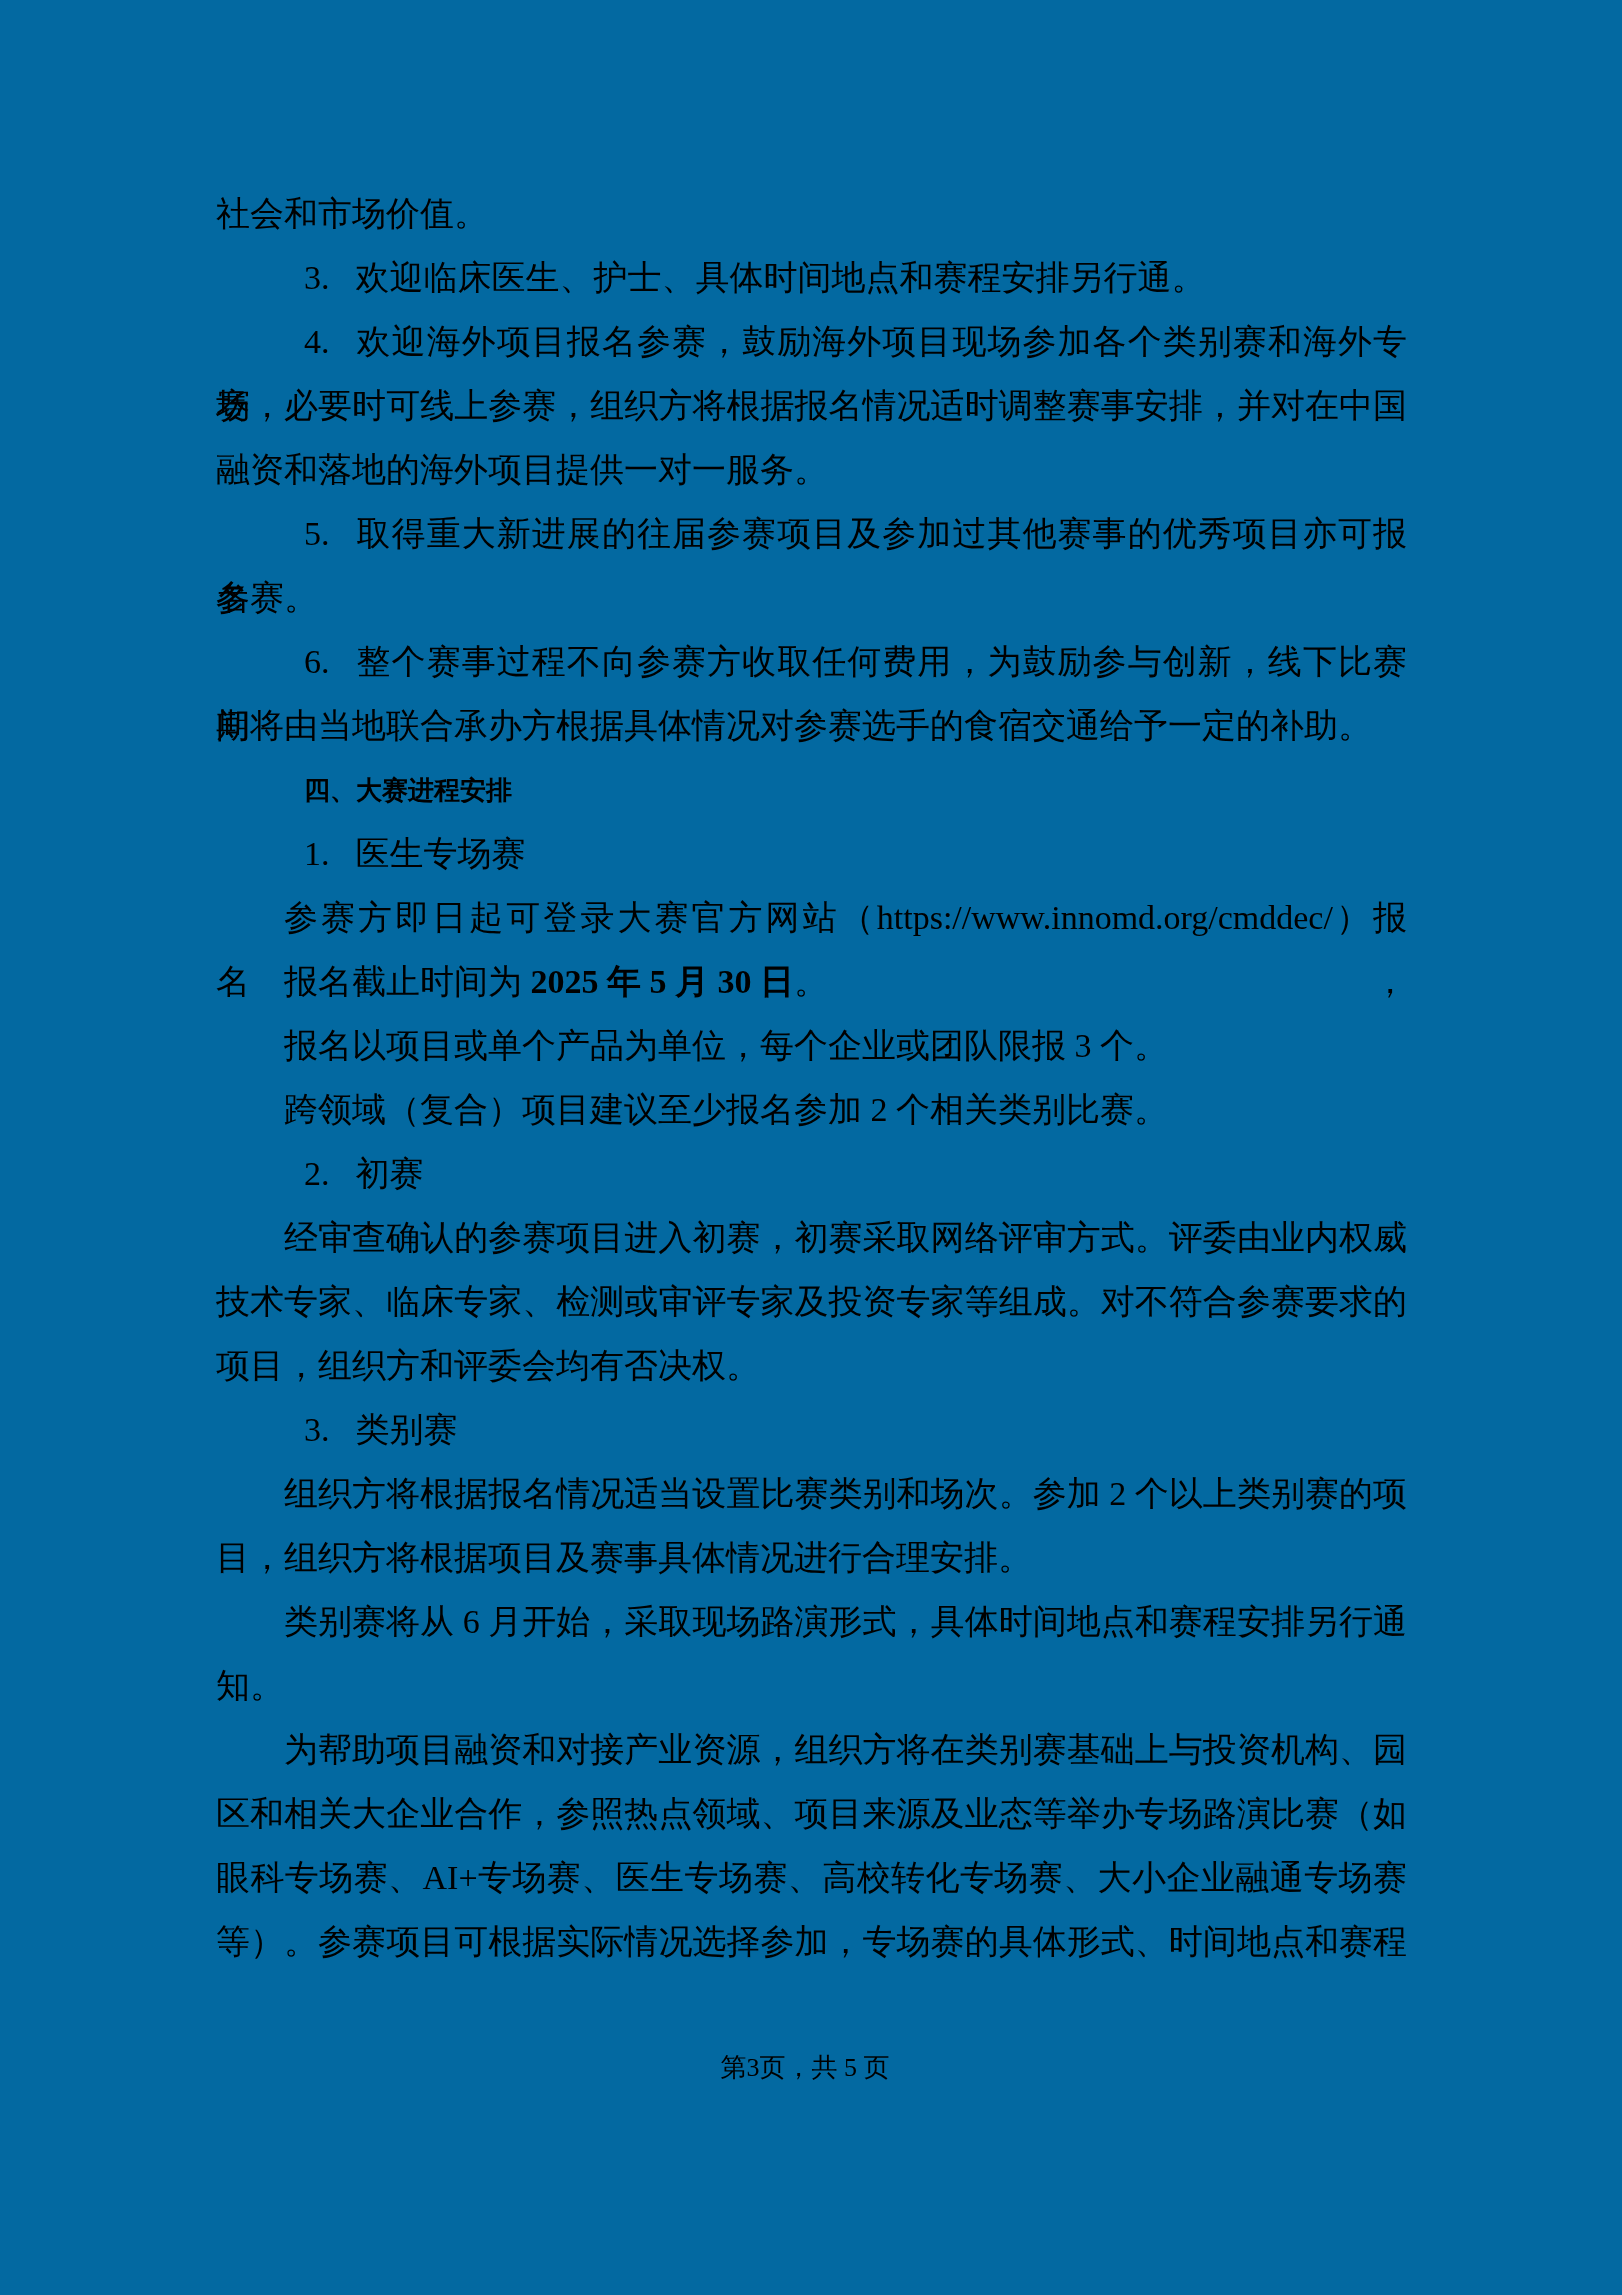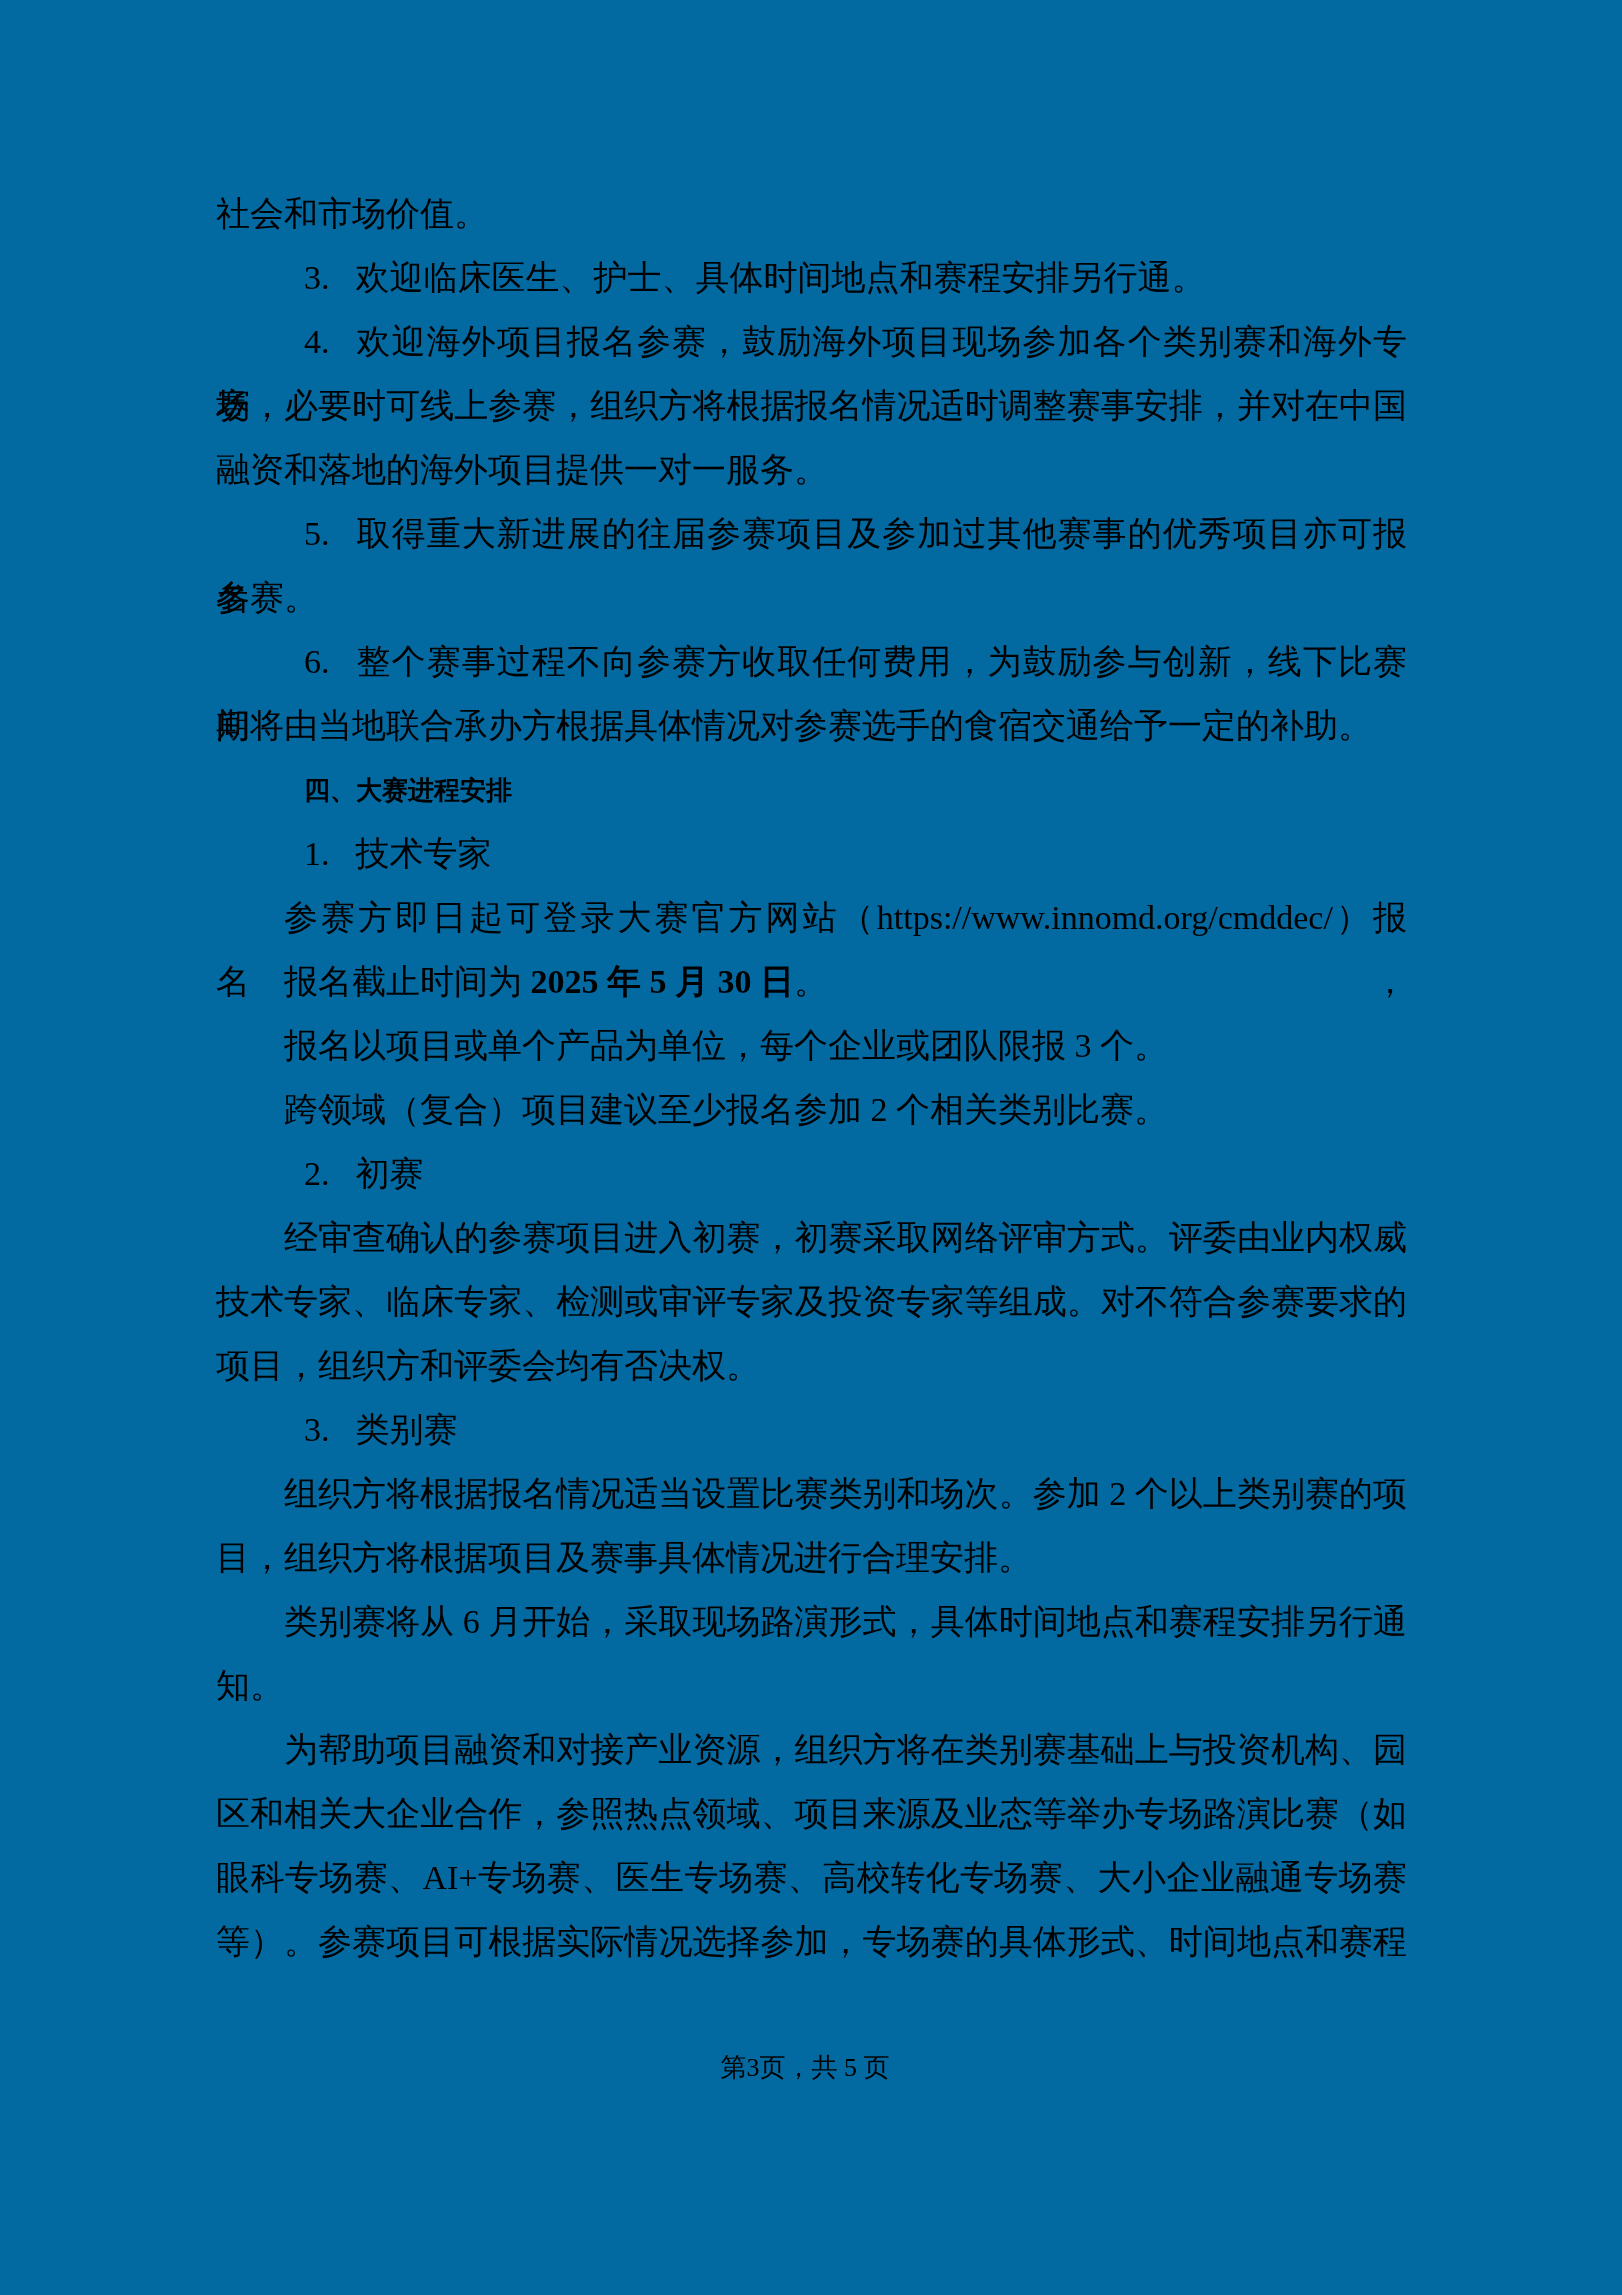--- a/index.html
+++ b/index.html
@@ -94,21 +94,21 @@
 
     <div class="line item fill">
       <span class="num">6.</span><span>整个赛事过程不向参赛方收取任何费用，为鼓励参与创新，线下比赛期</span>
     </div>
 
     <div class="line">间将由当地联合承办方根据具体情况对参赛选手的食宿交通给予一定的补助。</div>
 
     <div class="line heading">四、大赛进程安排</div>
 
     <div class="line item">
-      <span class="num">1.</span><span>技术专家</span>
+      <span class="num">1.</span><span>医生专场赛</span>
     </div>
 
     <div class="line para fill">参赛方即日起可登录大赛官方网站（https://www.innomd.org/cmddec/）报名，</div>
 
     <div class="line para">
       <span>报名截止时间为 </span><b>2025 年 5 月 30 日</b><span>。</span>
     </div>
 
     <div class="line para">报名以项目或单个产品为单位，每个企业或团队限报 3 个。</div>
     <div class="line para">跨领域（复合）项目建议至少报名参加 2 个相关类别比赛。</div>

